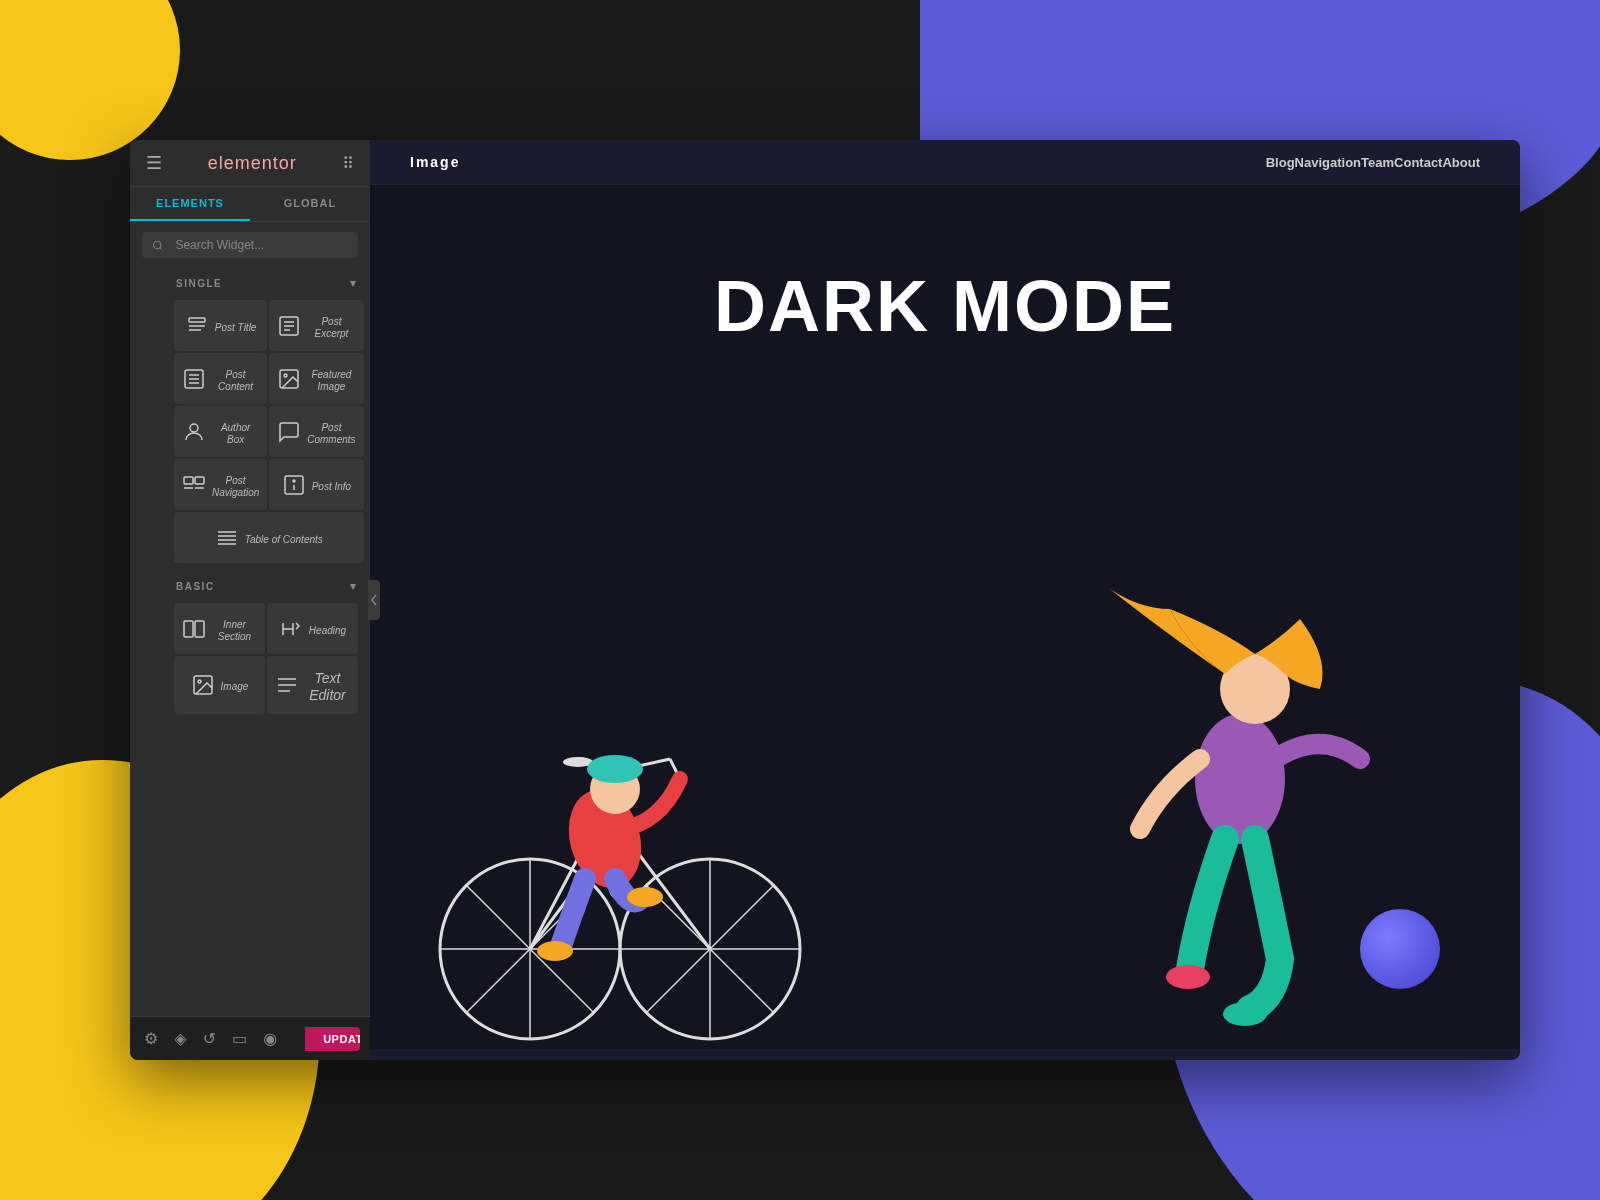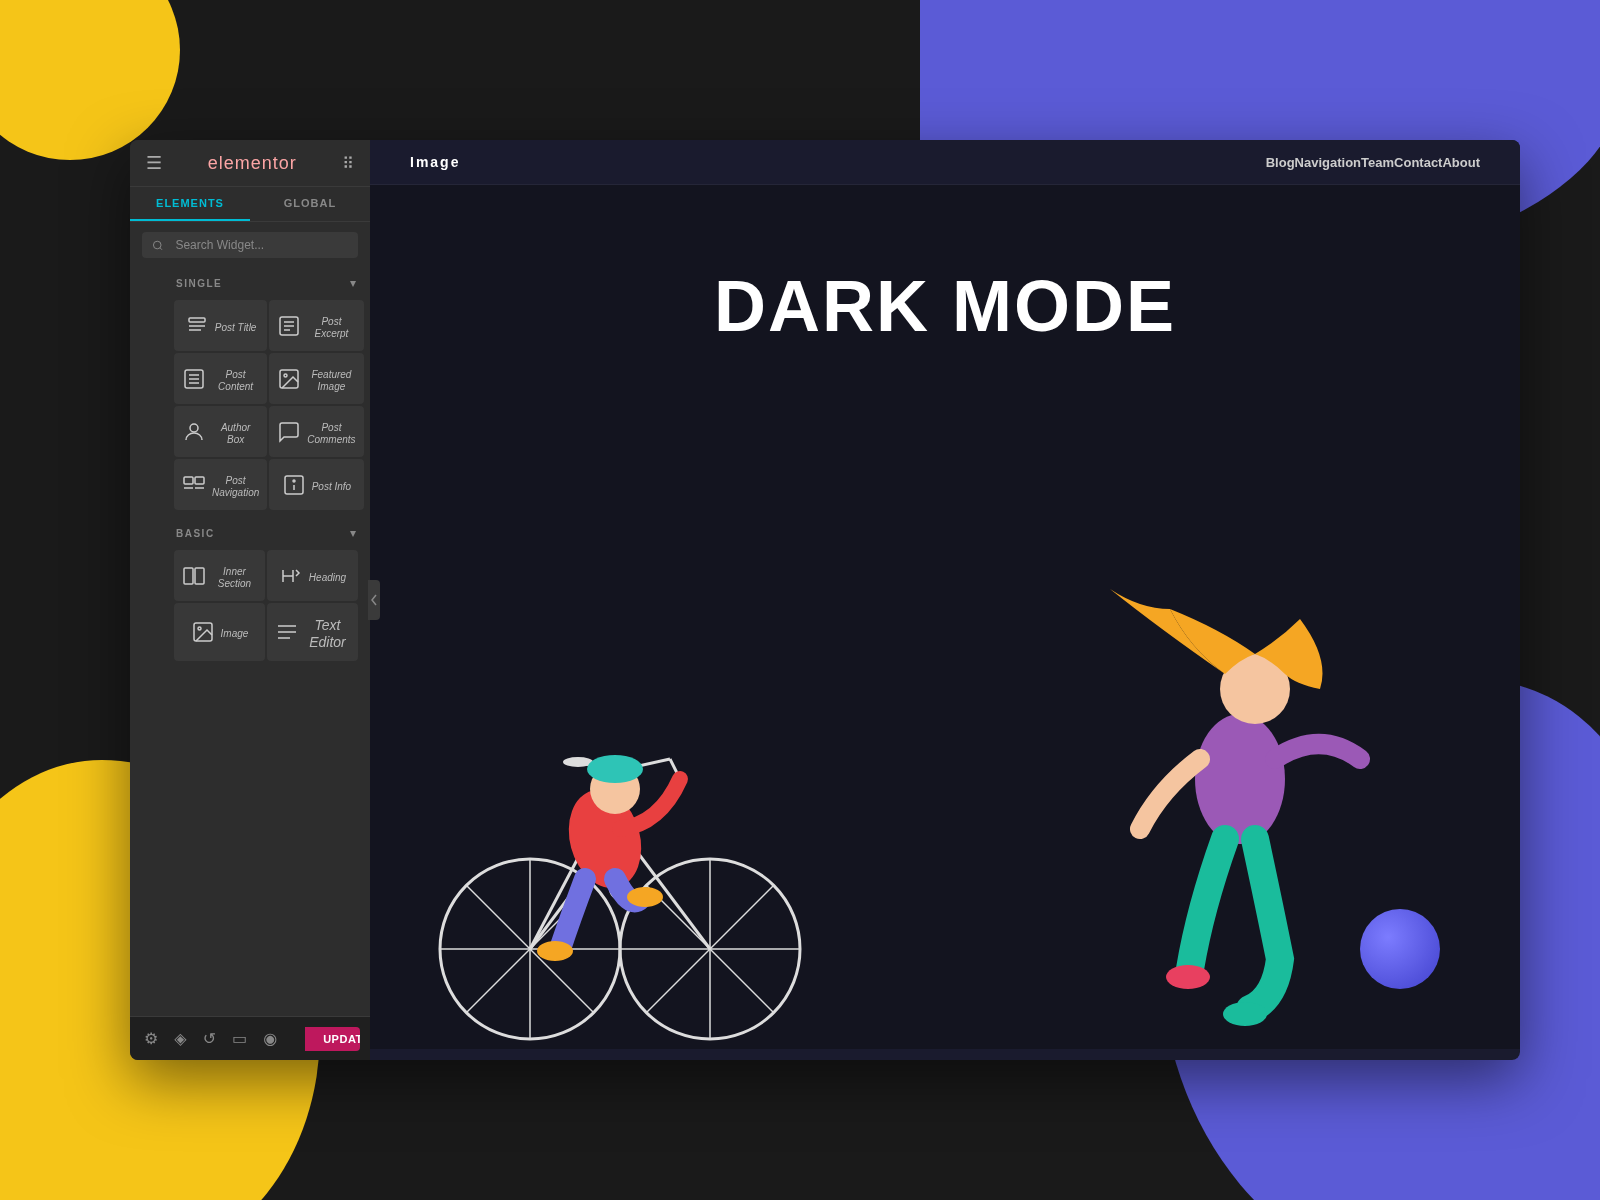--- a/index.html
+++ b/index.html
@@ -493,20 +493,31 @@
           <span class="widget-icon">
             <svg viewBox="0 0 24 24">
                 <rect x="3" y="3" width="18" height="18" rx="2"></rect>
                 <circle cx="12" cy="8" r="1"></circle>
                 <line x1="12" y1="12" x2="12" y2="17"></line>
               </svg>
           </span>
           <span class="widget-label">Post Info</span>
         </div>
 
+        <div class="widget-item" style="grid-column: 1 / -1;">
+          <span class="widget-icon">
+            <svg viewBox="0 0 24 24" width="24" height="24">
+                <line x1="3" y1="6" x2="21" y2="6"></line>
+                <line x1="3" y1="10" x2="21" y2="10"></line>
+                <line x1="3" y1="14" x2="21" y2="14"></line>
+                <line x1="3" y1="18" x2="21" y2="18"></line>
+              </svg>
+          </span>
+          <span class="widget-label">Table of Contents</span>
+        </div>
 
       </div>
 
       <div class="section-header">
         <span class="section-label">BASIC</span>
         <span class="section-chevron">▾</span>
       </div>
 
       <div class="widgets-grid">
 

